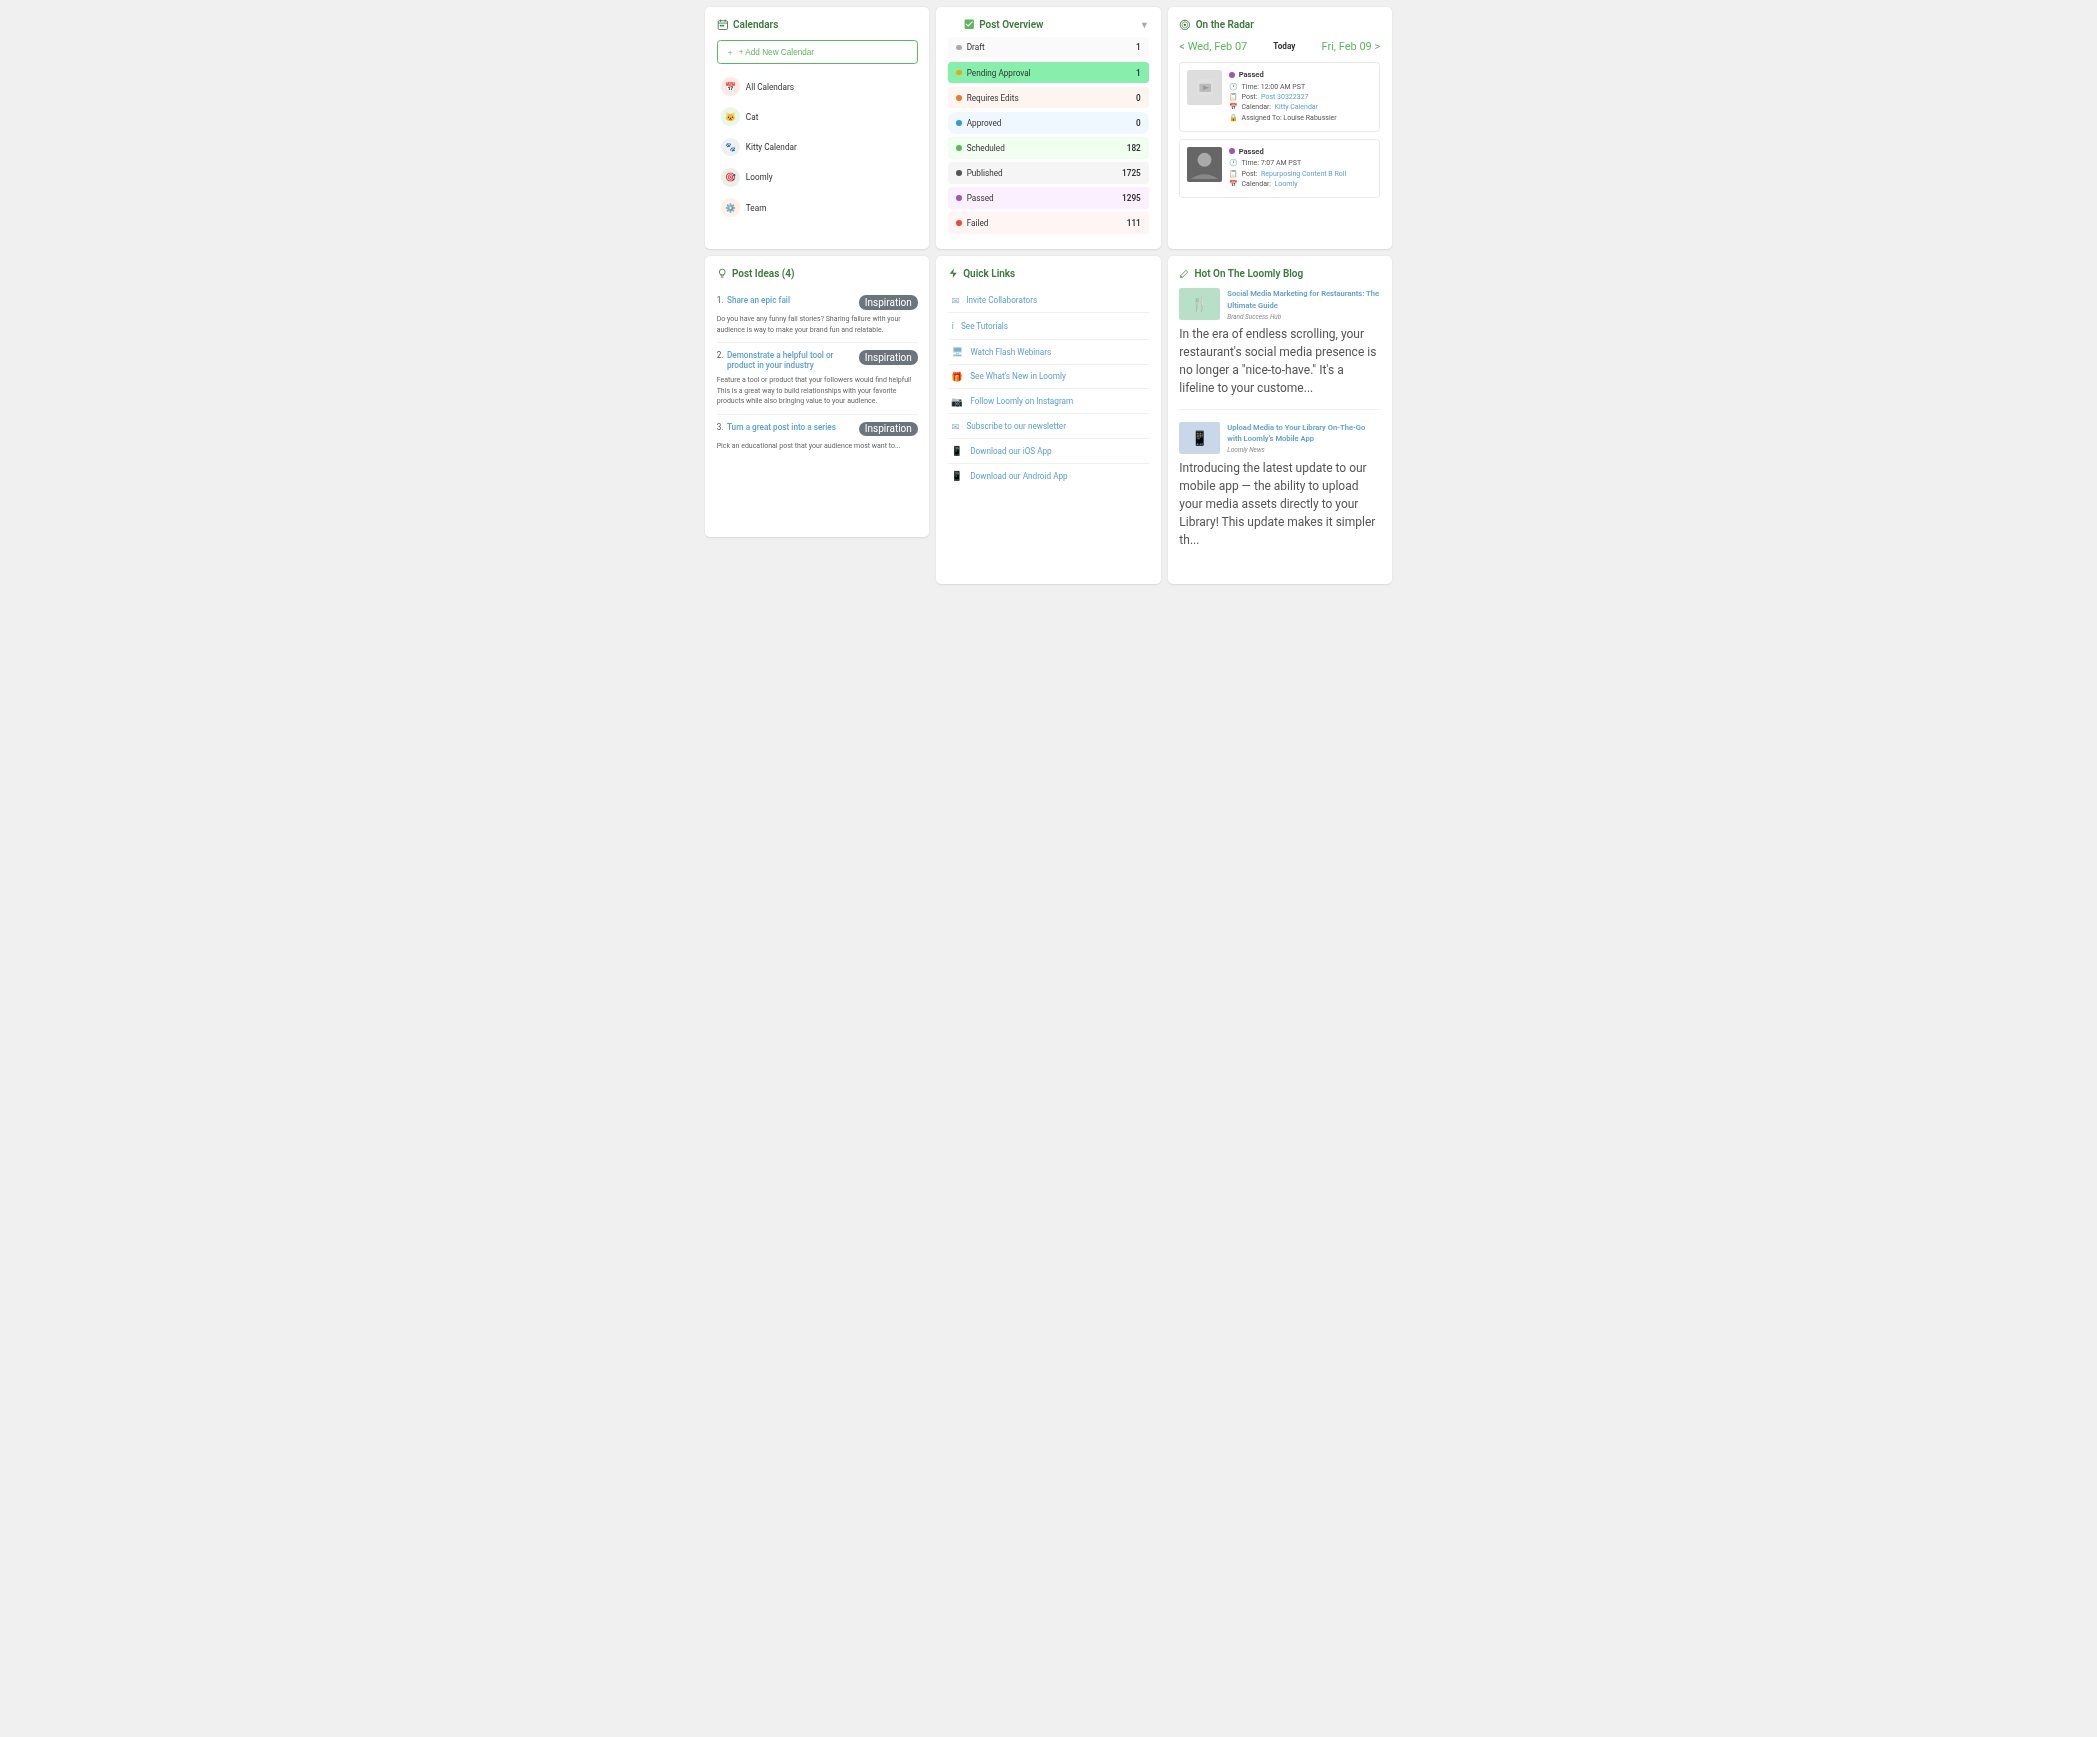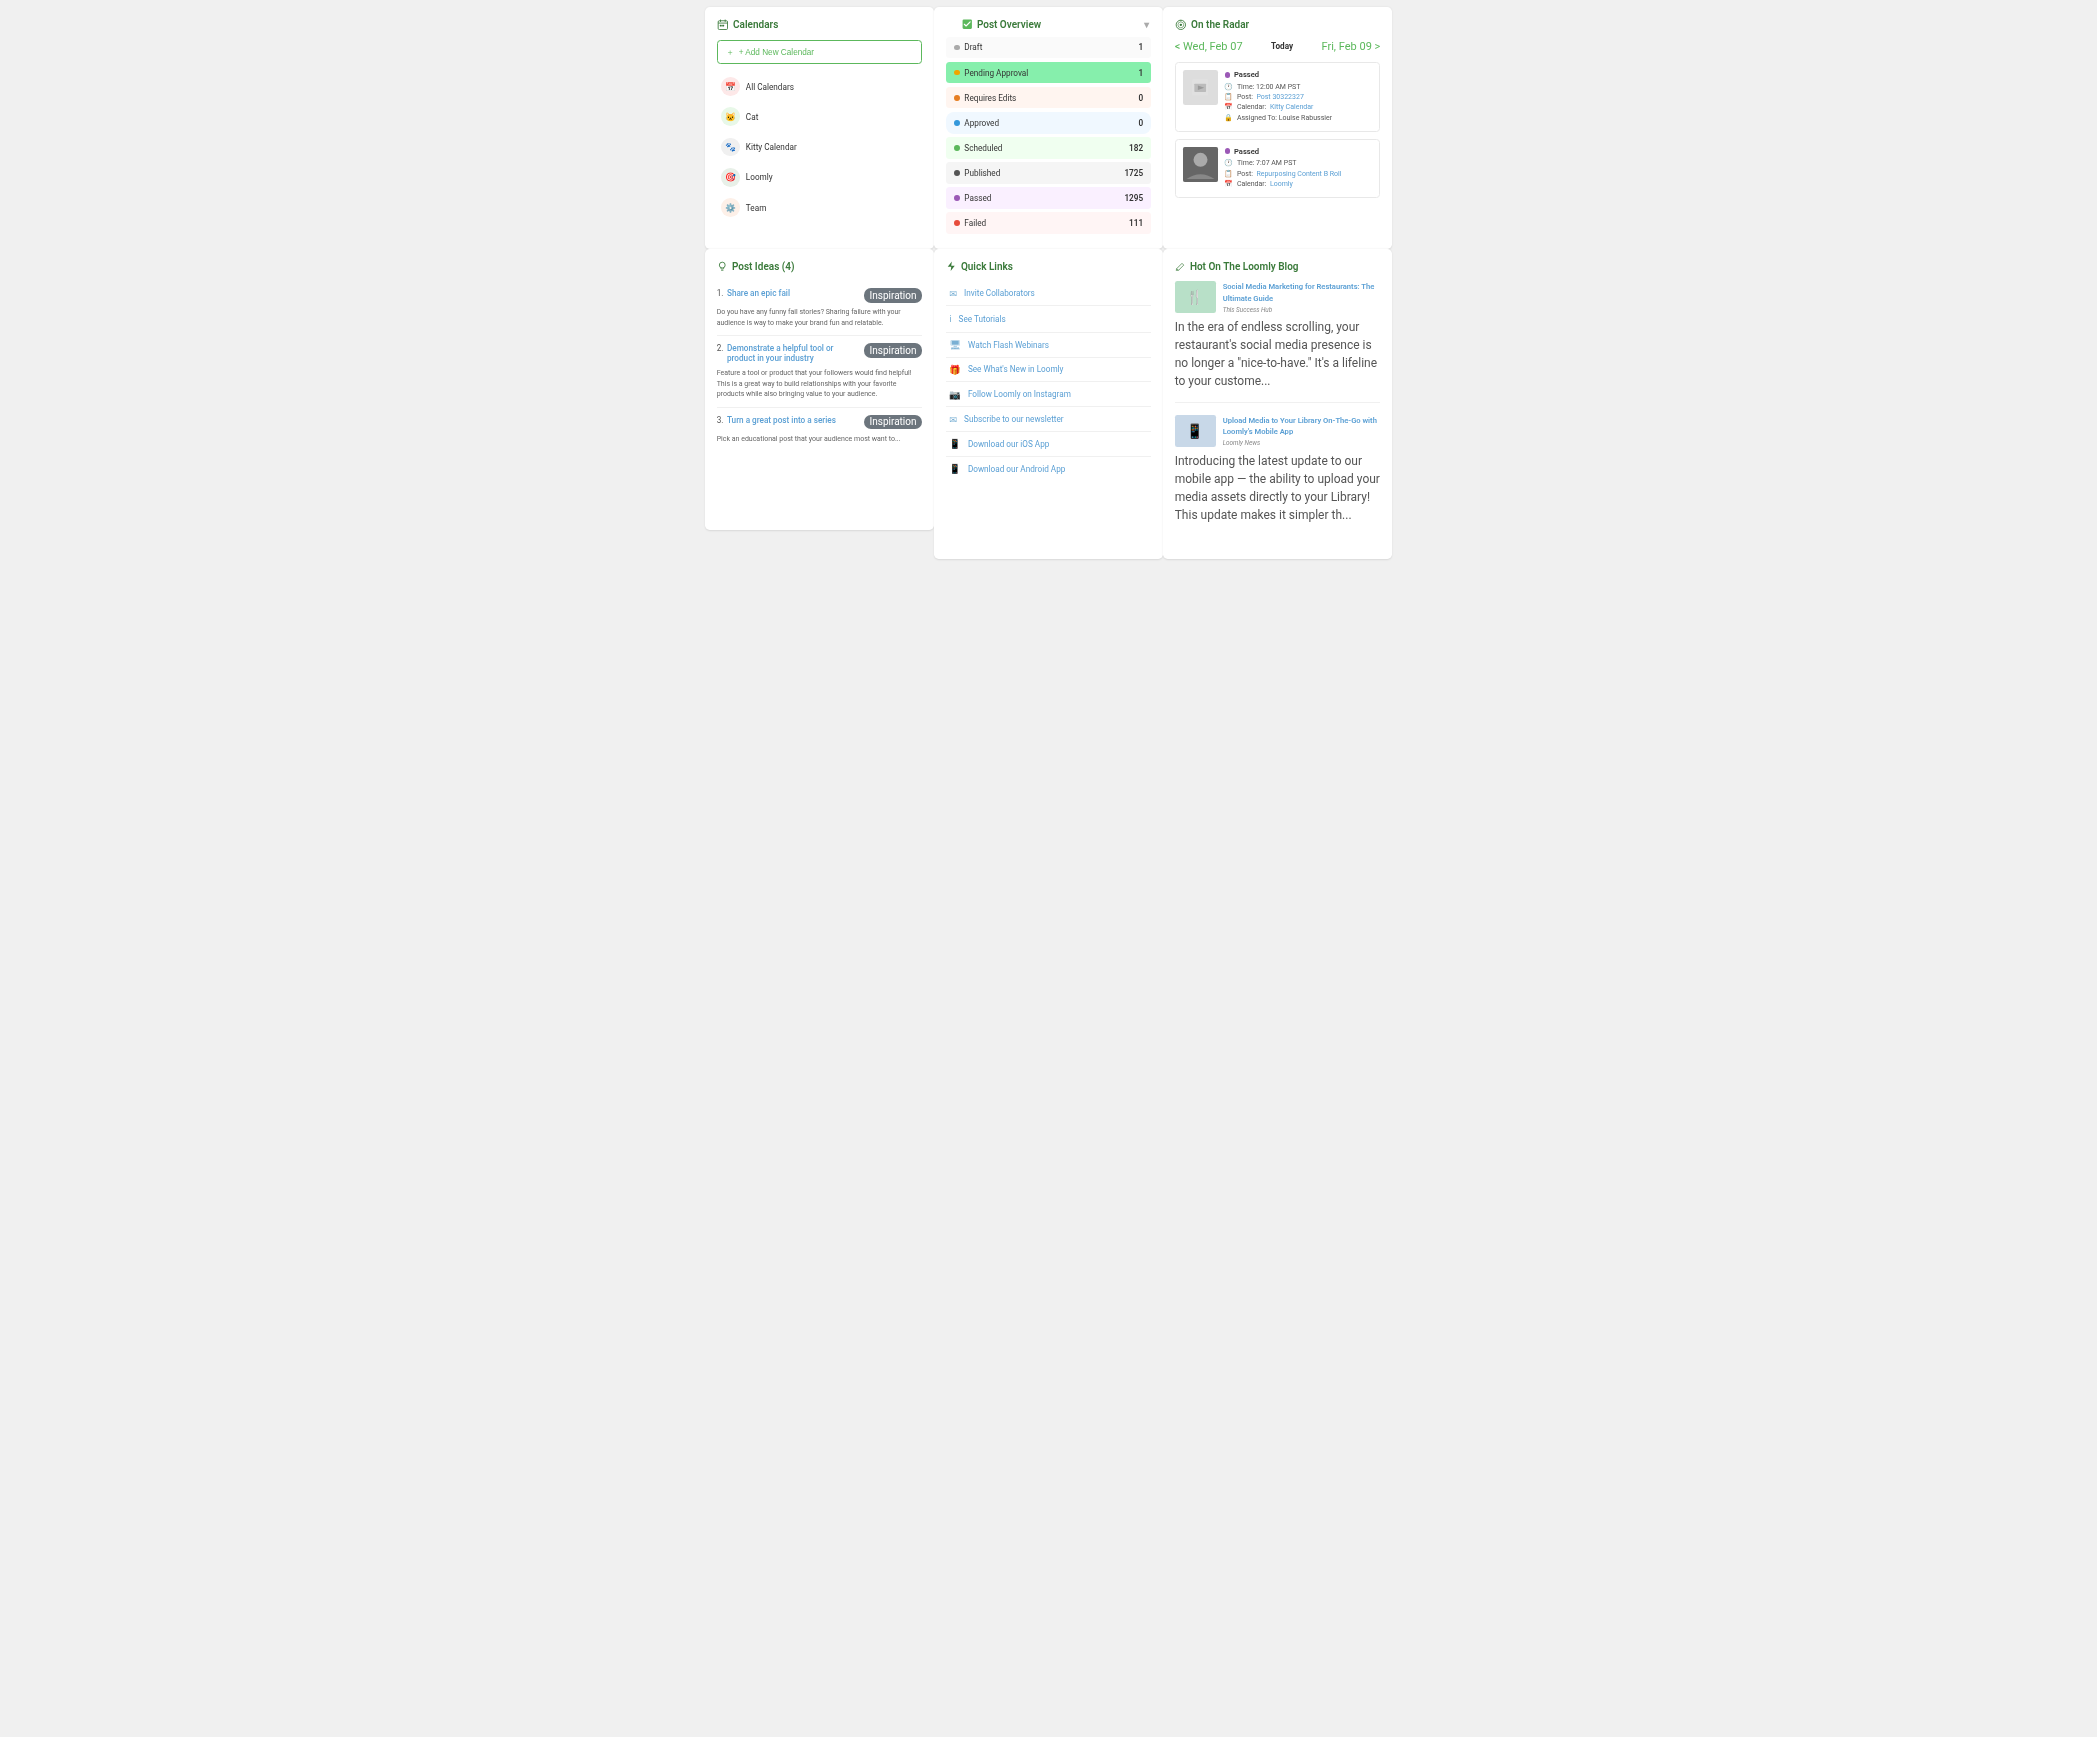--- a/index.html
+++ b/index.html
@@ -6,20 +6,21 @@
     body {
       font-family: -apple-system, BlinkMacSystemFont, 'Segoe UI', Roboto, sans-serif;
       background: #f0f0f0;
       font-size: 8.2px;
       color: #333;
     }
     .dashboard {
       display: grid;
       grid-template-columns: 1fr 1fr 1fr;
       grid-template-rows: auto auto;
+      gap: 7px;
       padding: 7px;
       max-width: 701px;
       margin: 0 auto;
     }
     .card {
       background: #fff;
       border-radius: 4.7px;
       padding: 11.7px;
       box-shadow: 0 0.6px 1.8px rgba(0,0,0,0.1);
     }
@@ -536,21 +537,21 @@
         <line x1="6" y1="16" x2="2" y2="16" stroke="#3a7a3a" stroke-width="1.2"></line>
       </svg>
       <span>Hot On The Loomly Blog</span>
     </div>
     <div>
       <div class="blog-item">
         <div class="blog-item-top">
           <div class="blog-thumb" style="background:#b8e0c8;">🍴</div>
           <div class="blog-text-block">
             <a href="#" class="blog-title">Social Media Marketing for Restaurants: The Ultimate Guide</a>
-            <div class="blog-source">This Success Hub</div>
+            <div class="blog-source">Brand Success Hub</div>
           </div>
         </div>
         <p class="blog-desc">In the era of endless scrolling, your restaurant's social media presence is no longer a "nice-to-have." It's a lifeline to your custome...</p>
       </div>
       <div class="blog-item">
         <div class="blog-item-top">
           <div class="blog-thumb" style="background:#c8d8e8;">📱</div>
           <div class="blog-text-block">
             <a href="#" class="blog-title">Upload Media to Your Library On-The-Go with Loomly's Mobile App</a>
             <div class="blog-source">Loomly News</div>

